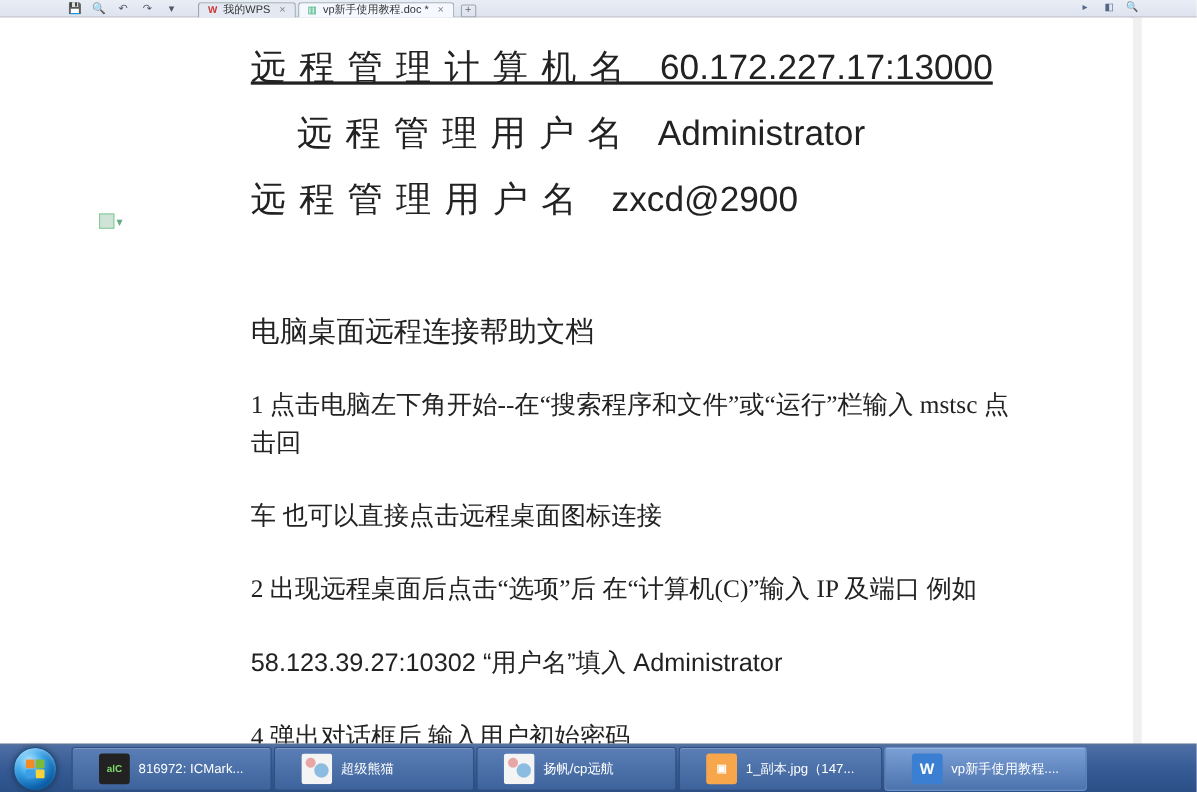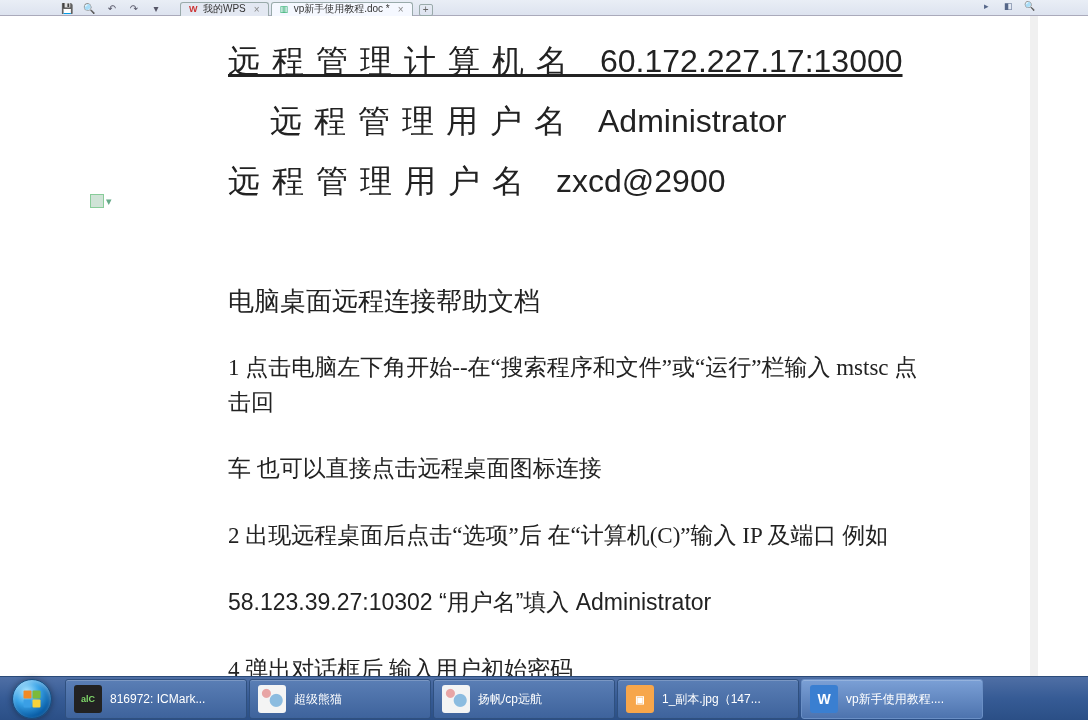--- a/index.html
+++ b/index.html
@@ -218,21 +218,21 @@
   .wf2{background:#7cba3a;}
   .wf3{background:#3a9fe5;}
   .wf4{background:#f7d23a;}
   .task-item {
     display: flex;
     align-items: center;
     min-width: 182px;
     max-width: 186px;
     height: 40px;
     margin: 2px 1px;
-    padding: 0 8px;
+    padding: 0 24px;
     background: linear-gradient(to bottom, #5a7eb5 0%, #3e639c 100%);
     border: 1px solid #2f507f;
     border-radius: 3px;
     color: #fff;
     font-size: 12px;
     cursor: pointer;
     gap: 8px;
     box-shadow: inset 0 1px 0 rgba(255,255,255,.2);
     overflow: hidden;
     white-space: nowrap;

